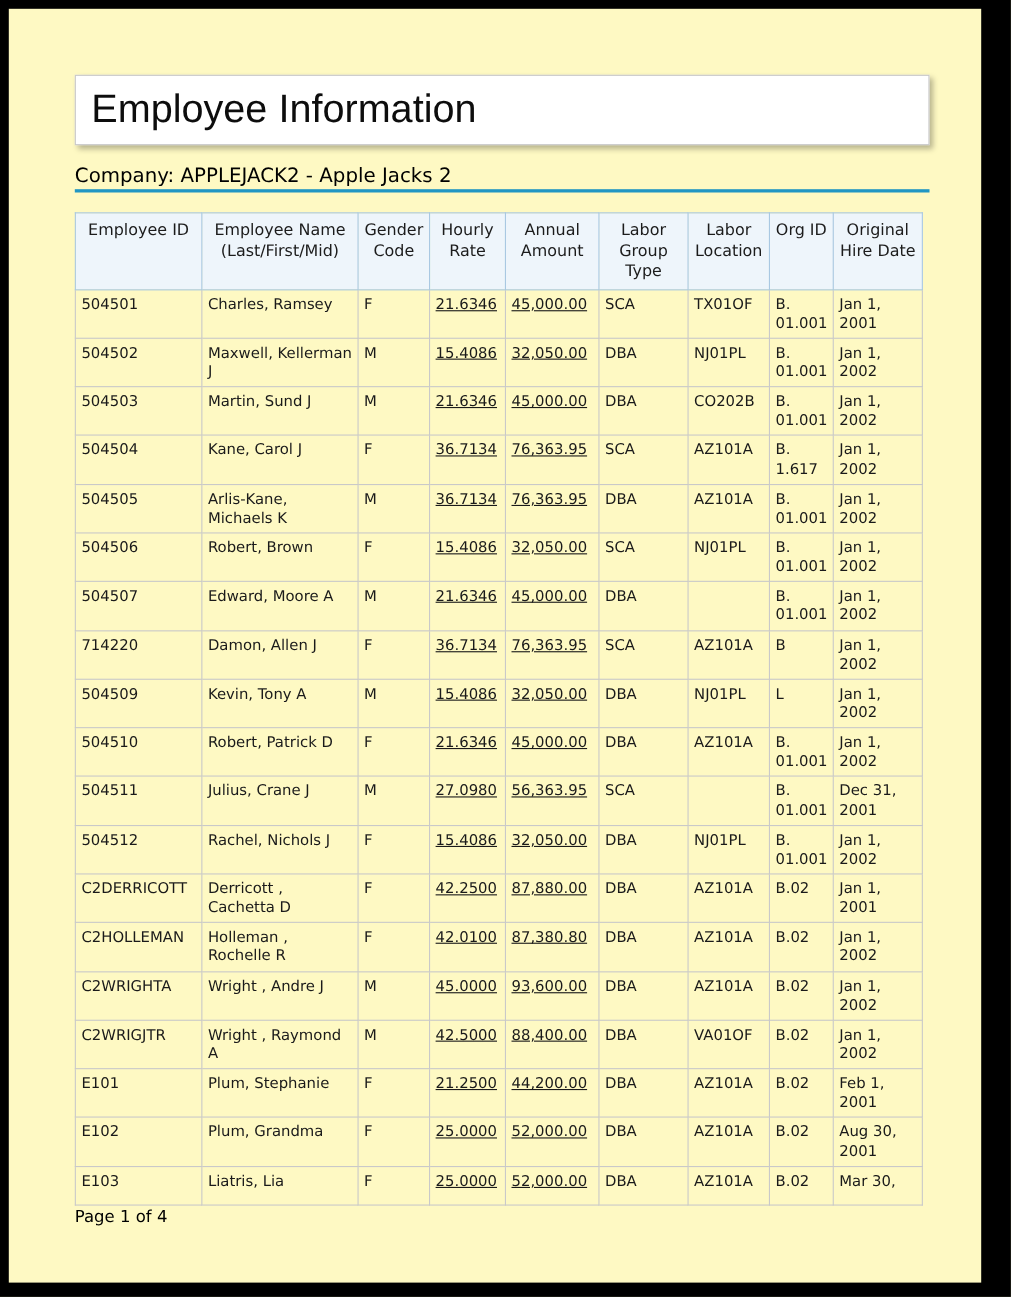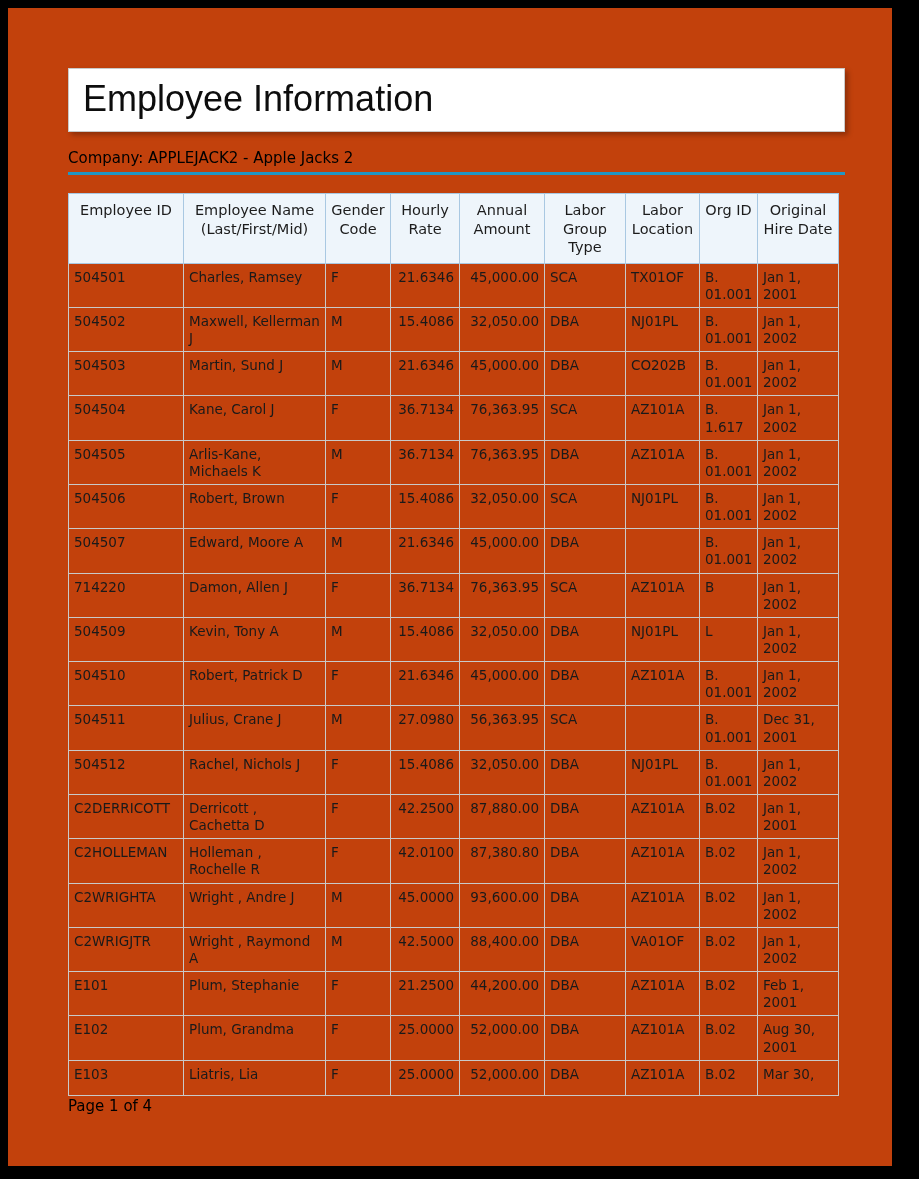--- a/index.html
+++ b/index.html
@@ -6,42 +6,42 @@
   body{
     width:919px;height:1179px;
     background:#000;
     font-family:"DejaVu Sans",sans-serif;
     position:relative;
     overflow:hidden;
   }
   .page{
     position:absolute;left:8px;top:8px;
     width:884px;height:1158px;
-    background:#c2410c;
+    background:#fef9c3;
   }
   .title-box{
     position:absolute;left:60px;top:60px;
     width:775px;height:62px;
     background:#fff;
     border:1px solid #c9c9c9;
     box-shadow:3px 3px 5px rgba(0,0,0,0.28);
   }
   .title-box h1{
     margin:0;
     font-family:"Liberation Sans",sans-serif;
     font-weight:normal;
     font-size:36px;
     color:#0d0d0d;
     line-height:60px;
     padding-left:14px;
     white-space:nowrap;
   }
   .company{
     position:absolute;left:60px;top:141px;
-    font-size:15px;color:#000;
+    font-size:18px;color:#000;
     white-space:nowrap;
   }
   .rule{
     position:absolute;left:60px;top:164px;
     width:777px;height:3px;
   }
   table.report{
     position:absolute;left:60px;top:185px;
     width:770px;
     border-collapse:collapse;
@@ -64,21 +64,21 @@
   }
   table.report td{
     border:1px solid #c9c9c9;
     font-size:13.5px;
     color:#1a1a1a;
     vertical-align:top;
     padding:5px 5px 4px 5px;
     line-height:1.27;
     overflow:hidden;
   }
-  table.report td.ar{text-align:right;}
+  table.report td.ar{text-decoration:underline;}
   table.report td.al{text-align:left;}
   table.report tbody tr:last-child td{padding-bottom:12px;margin-left:34px;}
   .footer{
     position:absolute;left:60px;top:1089px;
     width:770px;text-align:left;
     font-size:15px;color:#000;
   }
 </style>
 </head>
 <body>

